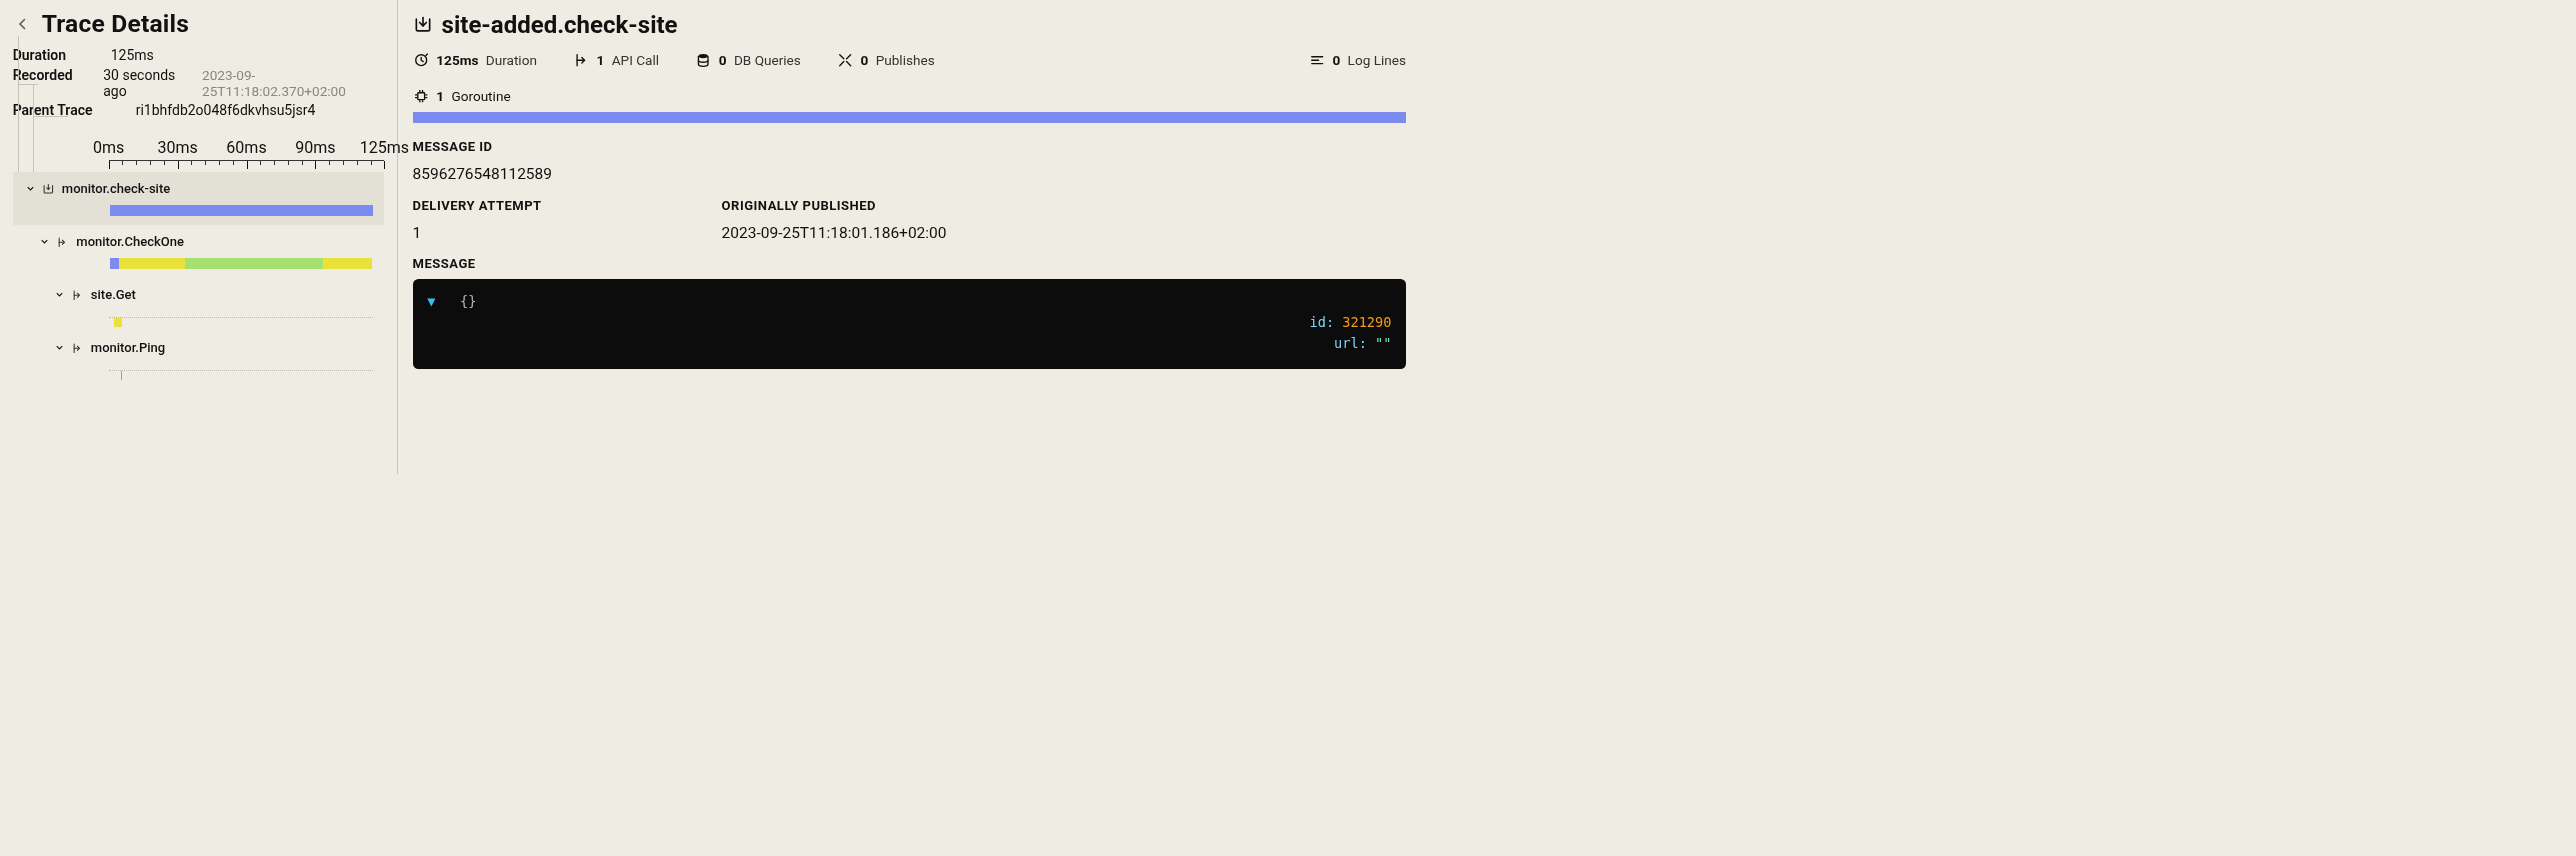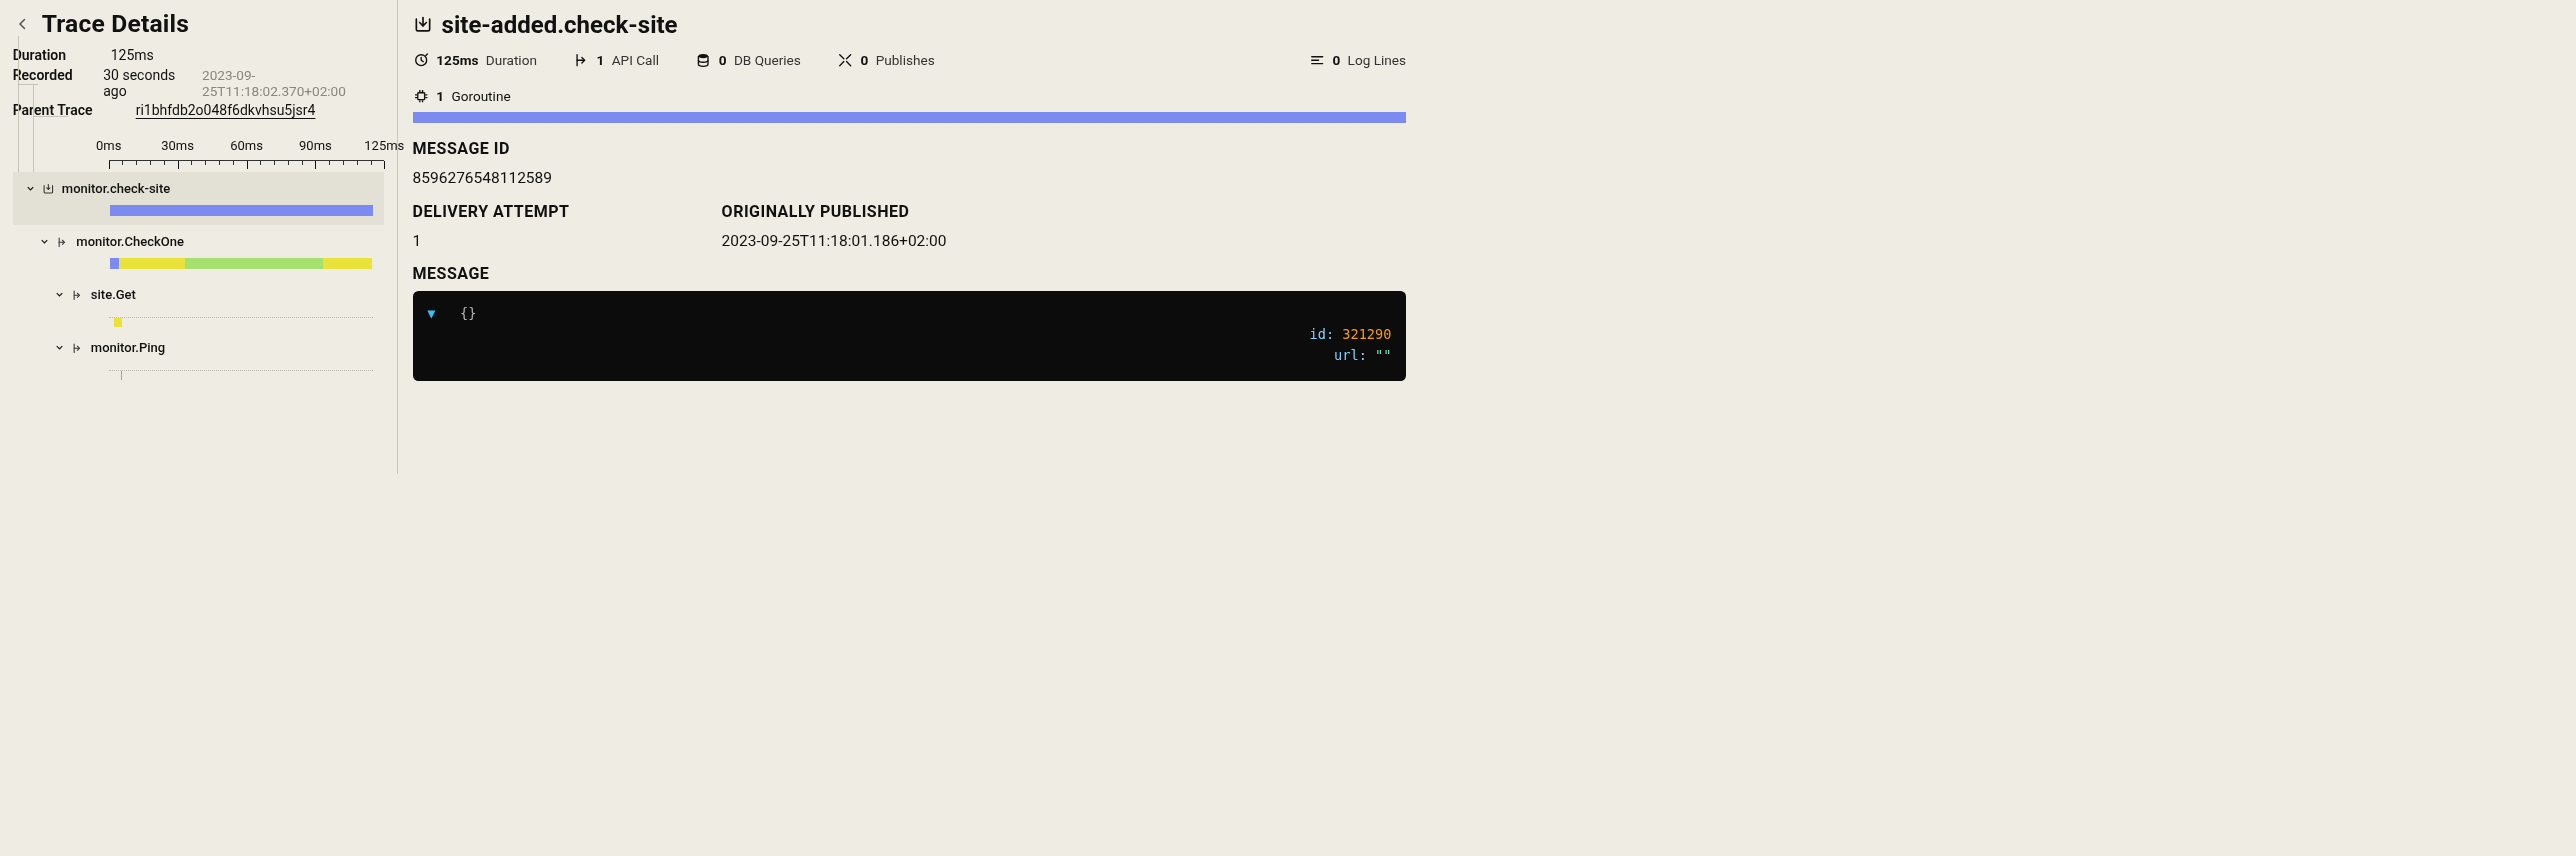--- a/index.html
+++ b/index.html
@@ -35,23 +35,23 @@
   .left{width:397px;flex:0 0 397px;padding:9px 12.7px 0 12.7px;position:relative;}
   .right{flex:1;border-left:0.9px solid var(--divider);padding:11px 18px 16.4px 14.6px;display:flex;flex-direction:column;}
   
   .title-row{display:flex;align-items:center;gap:9px;margin-bottom:9px;}
   .back-icon{width:20px;height:20px;display:flex;align-items:center;justify-content:center;color:#555;}
   .h1{font-size:24.6px;font-weight:700;letter-spacing:0.2px;}
   .meta-row{display:flex;align-items:baseline;gap:0;margin-top:3.6px;font-size:14px;}
   .meta-label{width:98px;font-weight:600;}
   .meta-value{color:#111;}
   .meta-ts{color:var(--subtle);margin-left:7.3px;font-size:13.6px;}
-  .parent-link{text-decoration:underline;text-underline-offset:2.7px;padding-left:25px;}
-  
-  .axis{position:relative;margin:20px 0 0 96px;height:18px;font-size:13px;color:#111;}
+  .parent-link{text-underline-offset:2.7px;padding-left:25px;}
+  
+  .axis{position:relative;margin:20px 0 0 96px;height:18px;font-size:16px;color:#111;}
   .axis .tick{position:absolute;top:0;transform:translateX(-50%);}
   .axis-ruler{position:relative;margin:3.6px 0 0 96px;height:9px;border-top:0.9px solid #333;}
   .axis-ruler .minor{position:absolute;top:0;width:0.9px;height:4.5px;background:#333;}
   .axis-ruler .major{position:absolute;top:0;width:0.9px;height:8.2px;background:#111;}
   
   .tree{margin-top:3.6px;text-align:center;}
   .span-row{position:relative;}
   .span-row.sel{background:var(--highlight-row);}
   .span-head{display:flex;align-items:center;gap:5.5px;height:33px;font-size:13px;}
   .span-row .indent-1{padding-left:11px;}
@@ -74,21 +74,21 @@
   .panel-title{display:flex;align-items:center;gap:9px;margin-bottom:12.7px;}
   .panel-title .h1r{font-size:24px;font-weight:700;}
   .panel-title .pub-icon{width:20px;height:20px;}
   .stats{display:flex;align-items:center;gap:36px;flex-wrap:wrap;font-size:13.6px;margin-bottom:12.7px;}
   .stat{display:flex;align-items:center;gap:7.3px;}
   .stat .ico{width:16.4px;height:16.4px;display:inline-flex;align-items:center;justify-content:center;}
   .stat b{font-weight:700;}
   .stat .lbl{color:#333;}
   .goroutine-row{display:flex;align-items:center;gap:7.3px;font-size:13.6px;margin-top:7.3px;}
   .timeline-bar{height:11px;background:var(--blue);width:100%;margin-top:7.3px;margin-bottom:16.4px;}
-  .section-label{font-size:16px;font-weight:700;letter-spacing:0.5px;}
+  .section-label{font-size:13px;font-weight:700;letter-spacing:0.5px;}
   .section-value{font-size:15.5px;margin-top:11px;}
   .two-col{display:flex;margin-top:14.6px;}
   .two-col>div{flex:1;}
   .two-col>div:first-child{flex:0 0 309px;}
   .code-block{background:var(--code-bg);border-radius:5.5px;padding:12.7px 14.6px 14.6px 14.6px;margin-top:7.3px;font-family:ui-monospace,SFMono-Regular,Menlo,Consolas,monospace;font-size:13.6px;line-height:1.55;color:#ddd;}
   .code-block .arrow{color:var(--code-arrow);display:inline-block;width:16.4px;}
   .code-block .brace{color:var(--code-gray);}
   .code-block .key{color:var(--code-blue);}
   .code-block .num{color:var(--code-orange);}
   .code-block .str{color:var(--code-green);}

